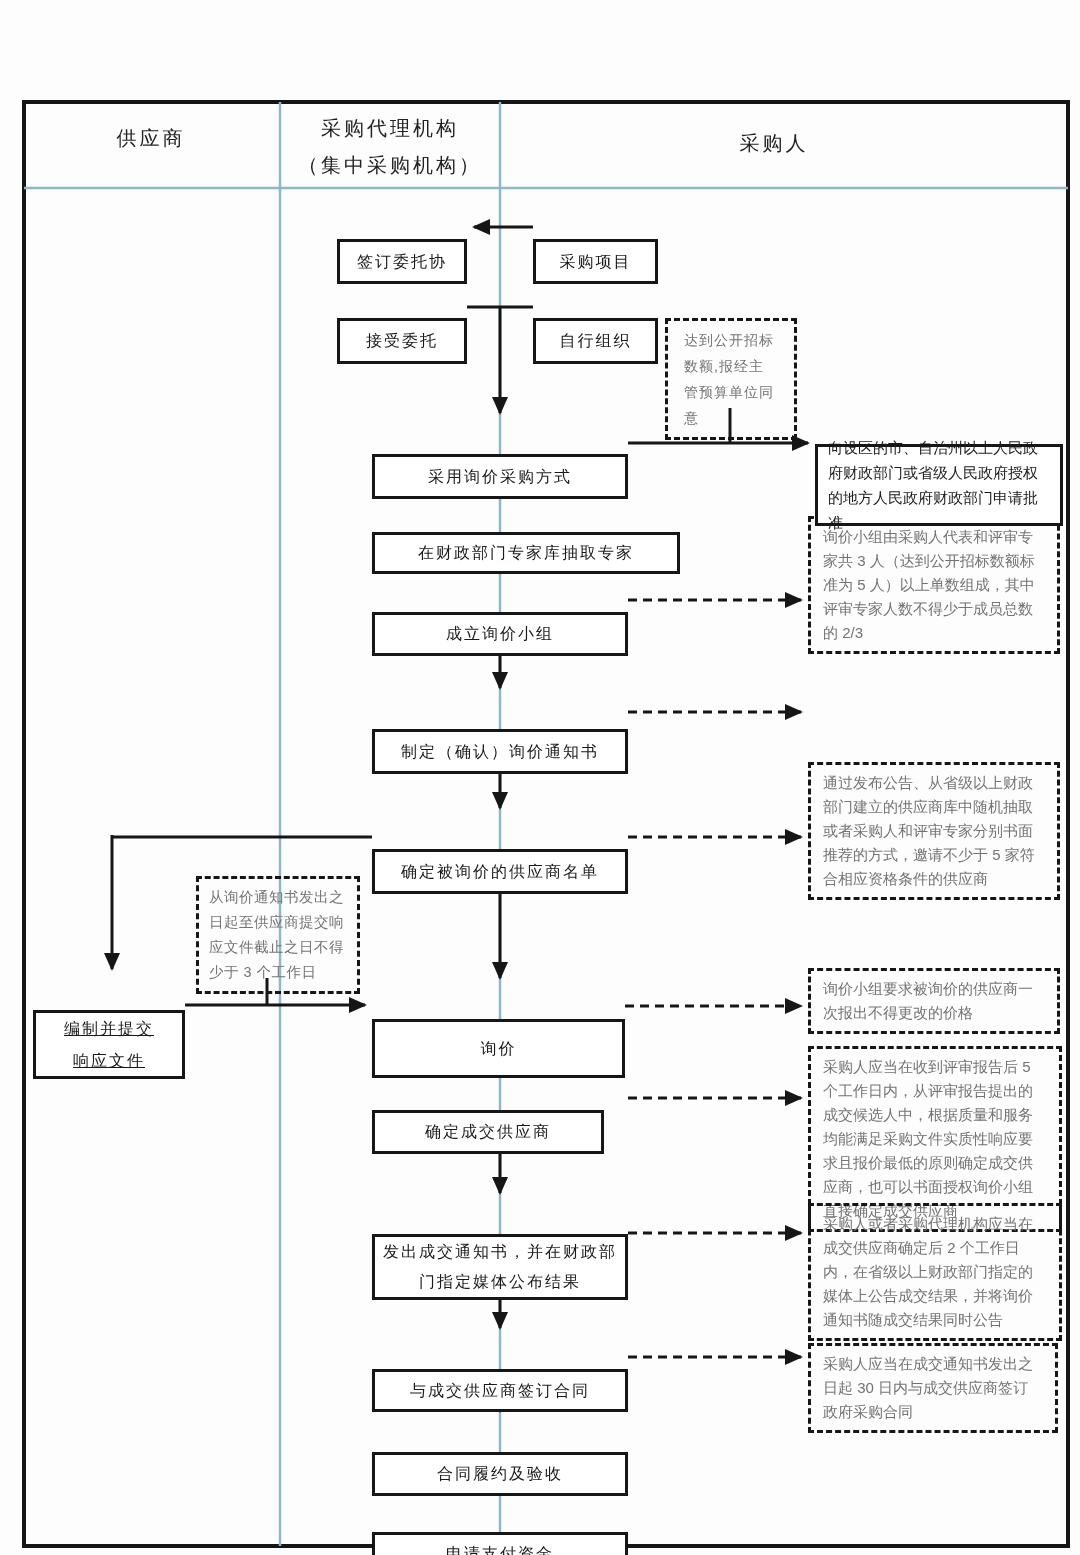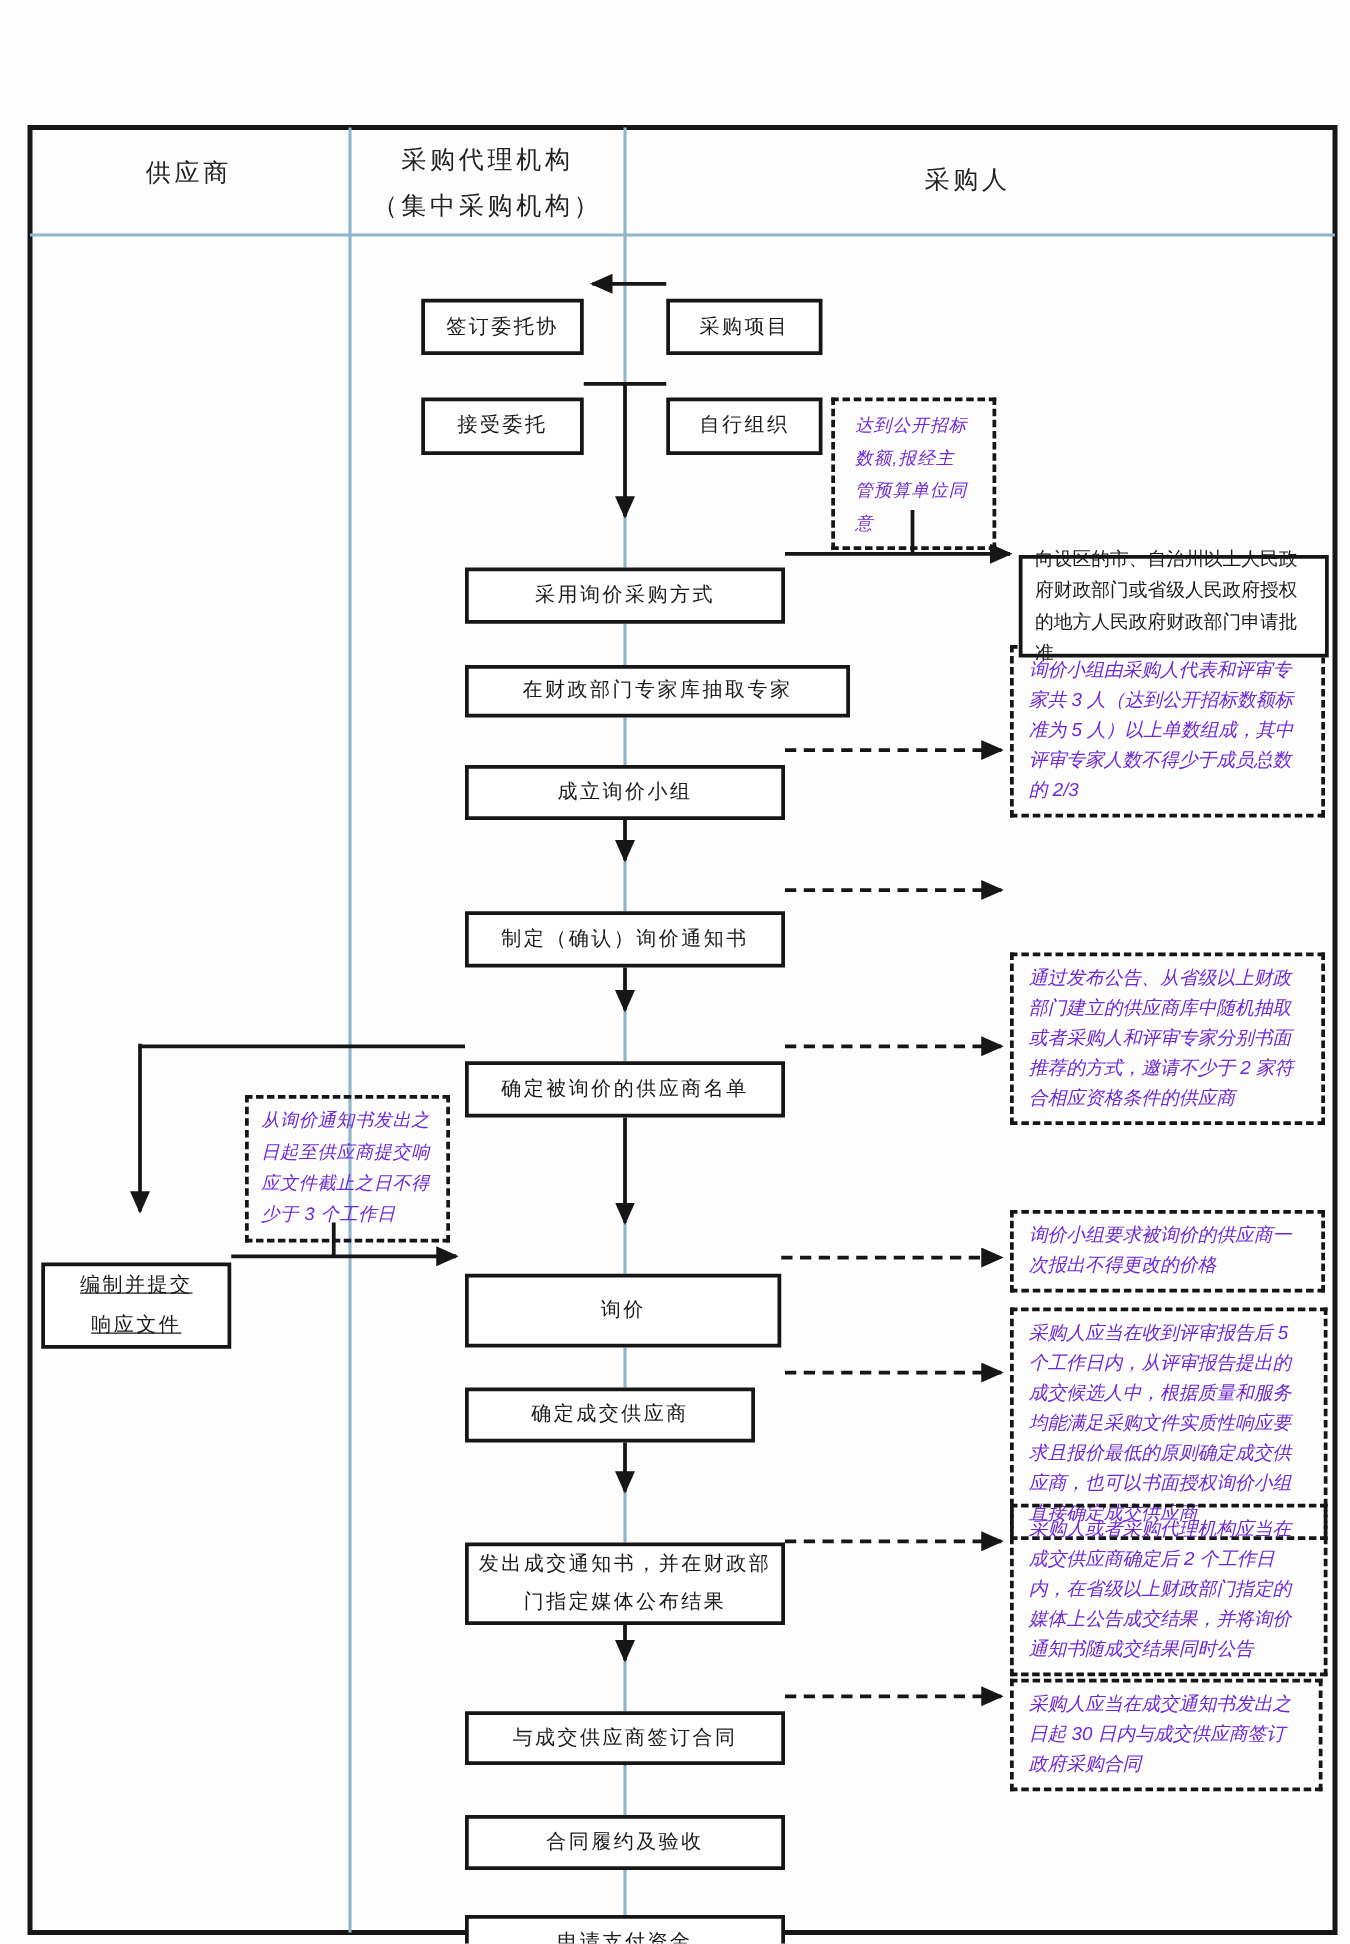--- a/index.html
+++ b/index.html
@@ -22,21 +22,21 @@
   }
   .node{
     position:absolute;z-index:3;box-sizing:border-box;background:#ffffff;
     border:3px solid #161616;display:flex;align-items:center;justify-content:center;
     text-align:center;font-size:16px;letter-spacing:2px;line-height:30px;padding:2px 8px;margin-top:34px;
   }
   .node.left-text{justify-content:flex-start;text-align:left;letter-spacing:0;}
   .anno{
     position:absolute;z-index:2;box-sizing:border-box;background:transparent;
     border:3px dashed #161616;font-size:15px;letter-spacing:0;
-    line-height:24px;padding:6px 12px;color:#6d28d9;text-align:left;font-style:italic;
+    line-height:24px;padding:6px 12px;color:#737373;text-align:left;
   }
   .n-sign{left:337px;top:205px;width:130px;height:45px;}
   .n-project{left:533px;top:205px;width:125px;height:45px;}
   .n-accept{left:337px;top:284px;width:130px;height:46px;}
   .n-self{left:533px;top:284px;width:125px;height:46px;}
   .n-adopt{left:372px;top:420px;width:256px;height:45px;}
   .n-approval{left:815px;top:410px;width:248px;height:82px;font-size:15px;line-height:25px;padding:19px 10px;align-items:center;}
   .n-experts{left:372px;top:498px;width:308px;height:42px;}
   .n-group{left:372px;top:578px;width:256px;height:44px;}
   .n-notice{left:372px;top:695px;width:256px;height:45px;}
@@ -134,20 +134,20 @@
   <div class="node n-response">编制并提交响应文件</div>
   <div class="node n-inquiry">询价</div>
   <div class="node n-winner">确定成交供应商</div>
   <div class="node n-issue">发出成交通知书，并在财政部门指定媒体公布结果</div>
   <div class="node n-contract">与成交供应商签订合同</div>
   <div class="node n-perform">合同履约及验收</div>
   <div class="node n-payment">申请支付资金</div>
 
   <div class="anno a-threshold">达到公开招标数额,报经主管预算单位同意</div>
   <div class="anno a-group">询价小组由采购人代表和评审专家共 3 人（达到公开招标数额标准为 5 人）以上单数组成，其中评审专家人数不得少于成员总数的 2/3</div>
-  <div class="anno a-selection">通过发布公告、从省级以上财政部门建立的供应商库中随机抽取或者采购人和评审专家分别书面推荐的方式，邀请不少于 2 家符合相应资格条件的供应商</div>
+  <div class="anno a-selection">通过发布公告、从省级以上财政部门建立的供应商库中随机抽取或者采购人和评审专家分别书面推荐的方式，邀请不少于 5 家符合相应资格条件的供应商</div>
   <div class="anno a-deadline">从询价通知书发出之日起至供应商提交响应文件截止之日不得少于 3 个工作日</div>
   <div class="anno a-quote">询价小组要求被询价的供应商一次报出不得更改的价格</div>
   <div class="anno a-winnerrule">采购人应当在收到评审报告后 5 个工作日内，从评审报告提出的成交候选人中，根据质量和服务均能满足采购文件实质性响应要求且报价最低的原则确定成交供应商，也可以书面授权询价小组直接确定成交供应商</div>
   <div class="anno a-announce">采购人或者采购代理机构应当在成交供应商确定后 2 个工作日内，在省级以上财政部门指定的媒体上公告成交结果，并将询价通知书随成交结果同时公告</div>
   <div class="anno a-contractdl">采购人应当在成交通知书发出之日起 30 日内与成交供应商签订政府采购合同</div>
 
 </div>
 
 </body></html>

